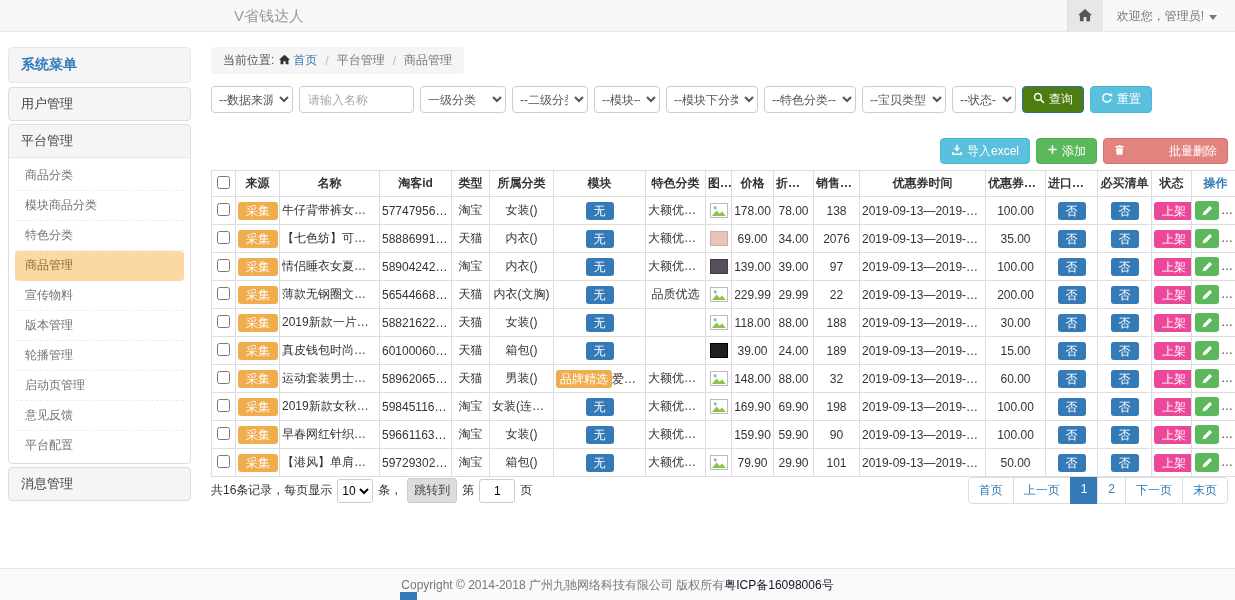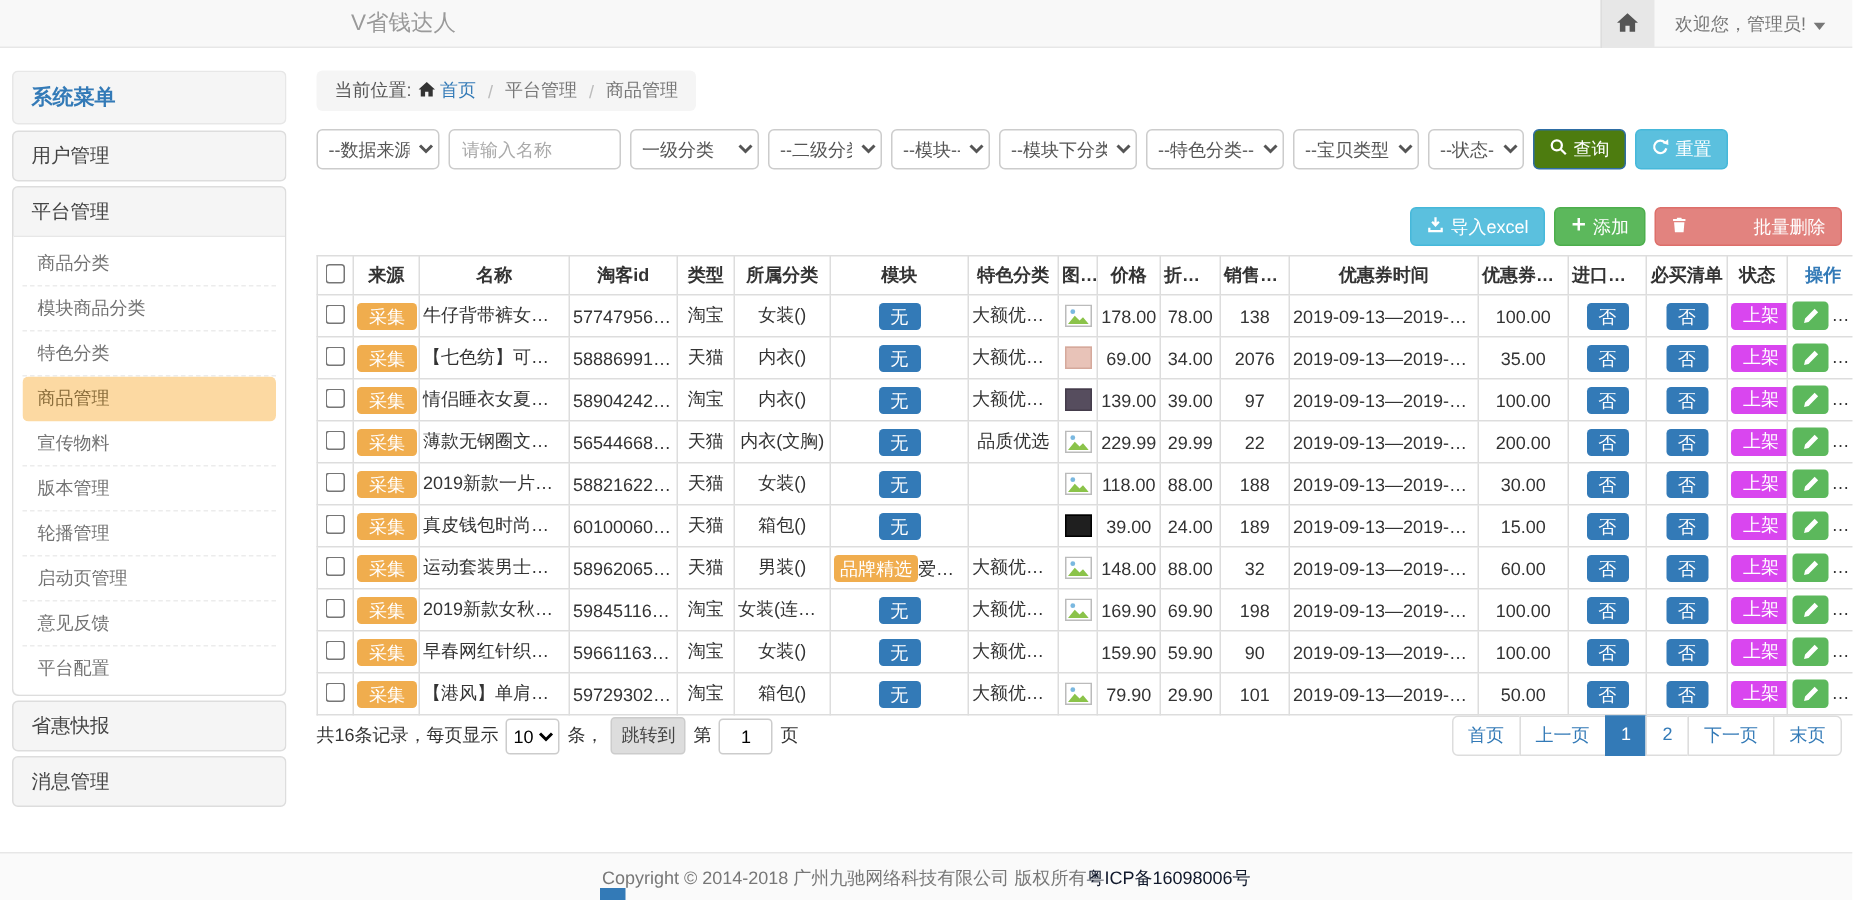--- a/index.html
+++ b/index.html
@@ -43,21 +43,21 @@
   .actionbar { display:flex; justify-content:flex-end; gap:6px; margin-top:25px; }
   .actionbar .btn { height:26px; }
   
   table { width:100%; border-collapse:collapse; table-layout:fixed; background:#fff; margin-top:6px; }
   th, td { border:1px solid #ddd; text-align:center; font-size:12px; padding:4px 2px; overflow:hidden; white-space:nowrap; text-overflow:ellipsis; height:26px; }
   th { font-weight:bold; color:#333; height:25px; }
   th.op-col { color:#337ab7; }
   .badge { display:inline-block; padding:2px 8px; border-radius:3px; color:#fff; font-size:12px; line-height:14px; }
   .b-orange { background:#f0ad4e; }
   .b-blue { background:#337ab7; }
-  .b-green { background:#d946ef;font-family:Liberation Mono, monospace; }
+  .b-green { background:#ec4899; }
   .b-sm { padding:2px 4px; }
   .mini { display:inline-flex; align-items:center; justify-content:center; width:24px; height:19px; border-radius:3px; border:none; margin:0 1px; cursor:pointer; vertical-align:middle; }
   .mini.edit { background:#5cb85c; }
   .mini.del { background:#d9534f; }
   .thumb { width:18px; height:15px; margin:0 auto; display:block; }
   .thumb.photo-pink { background:#e8c3b8; border:1px solid #d5a99c; }
   .thumb.photo-dark { background:#564d5e; border:1px solid #443c4b; }
   .thumb.photo-black { background:#1f1f1f; border:1px solid #000; }
   
   .pagerow { display:flex; justify-content:space-between; }
@@ -113,23 +113,20 @@
           <div class="side-sub">模块商品分类</div>
           <div class="side-sub">特色分类</div>
           <div class="side-sub active">商品管理</div>
           <div class="side-sub">宣传物料</div>
           <div class="side-sub">版本管理</div>
           <div class="side-sub">轮播管理</div>
           <div class="side-sub">启动页管理</div>
           <div class="side-sub">意见反馈</div>
           <div class="side-sub">平台配置</div>
         </div>
-      </div>
-      <div class="side-group">
-        <div class="side-group-hd">省惠快报</div>
       </div>
       <div class="side-group">
         <div class="side-group-hd">消息管理</div>
       </div>
     </div>
 </div>
 
 <div class="main">
 
   <div class="breadcrumb">

